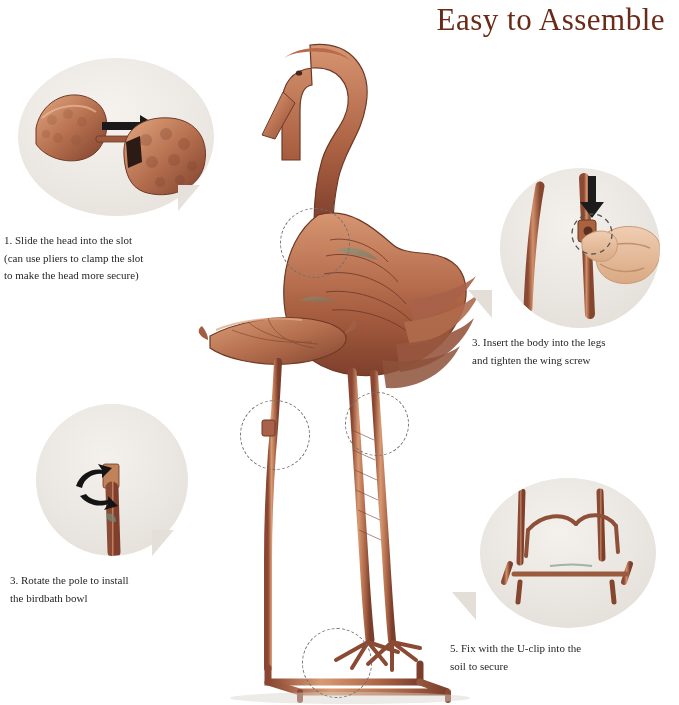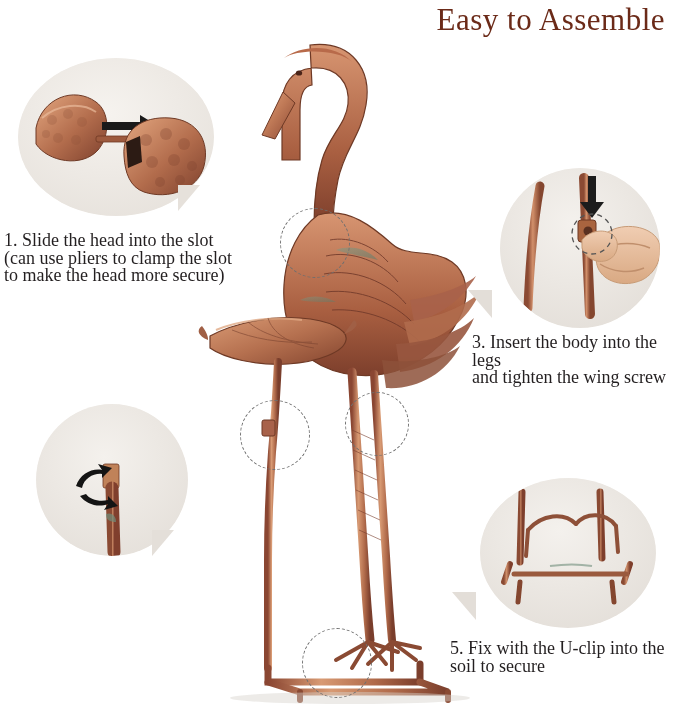--- a/index.html
+++ b/index.html
@@ -28,21 +28,21 @@
     font-size: 31px;
     color: #6b2a18;
     letter-spacing: 0.5px;
     white-space: nowrap;
   }
 
   
   .caption {
     position: absolute;
     font-family: "Liberation Serif", serif;
-    font-size: 18px;
+    font-size: 11px;
     line-height: 17.5px;
     color: #231f20;
     white-space: pre-line;
   }
   .cap1 { left: 4px;   top: 232px; width: 230px; }
   .cap2 { left: 472px; top: 334px; width: 205px; }
   .cap3 { left: 10px;  top: 572px; width: 190px; }
   .cap4 { left: 450px; top: 640px; width: 215px; }
 
   
@@ -310,20 +310,22 @@
       <path d="M76 84 L78 148" stroke="url(#c3)" stroke-width="13" stroke-linecap="round" fill="none"></path>
 
       <path d="M40 82 C44 70 56 64 66 66 L62 60 L76 64 L66 74 L66 70 C58 69 48 74 46 84 Z" fill="#141414"></path>
       <path d="M44 92 C50 100 62 104 72 100 L68 106 L82 102 L72 92 L72 96 C64 98 54 96 50 90 Z" fill="#141414"></path>
 
       <path d="M70 110 C76 108 80 112 80 118 C74 118 70 116 70 110 Z" fill="#6f8d7b" opacity=".7"></path>
     </svg>
   </div>
   <div class="pointer" style="left:152px; top:530px; border-left:22px solid #e4dfd9; border-top:0 solid transparent; border-bottom:26px solid transparent;"></div>
 
+  <div class="caption cap3">3. Rotate the pole to install
+the birdbath bowl</div>
 
   <div class="callout" style="left:480px; top:478px; width:176px; height:150px;">
     <svg class="inner" viewBox="0 0 176 150" xmlns="http://www.w3.org/2000/svg">
       <defs>
         <radialGradient id="bg4" cx="45%" cy="35%" r="75%">
           <stop offset="0%" stop-color="#f4f1ed"></stop>
           <stop offset="100%" stop-color="#e3ded8"></stop>
         </radialGradient>
         <linearGradient id="c4" x1="0" y1="0" x2="1" y2="0">
           <stop offset="0%" stop-color="#8a4a33"></stop>

